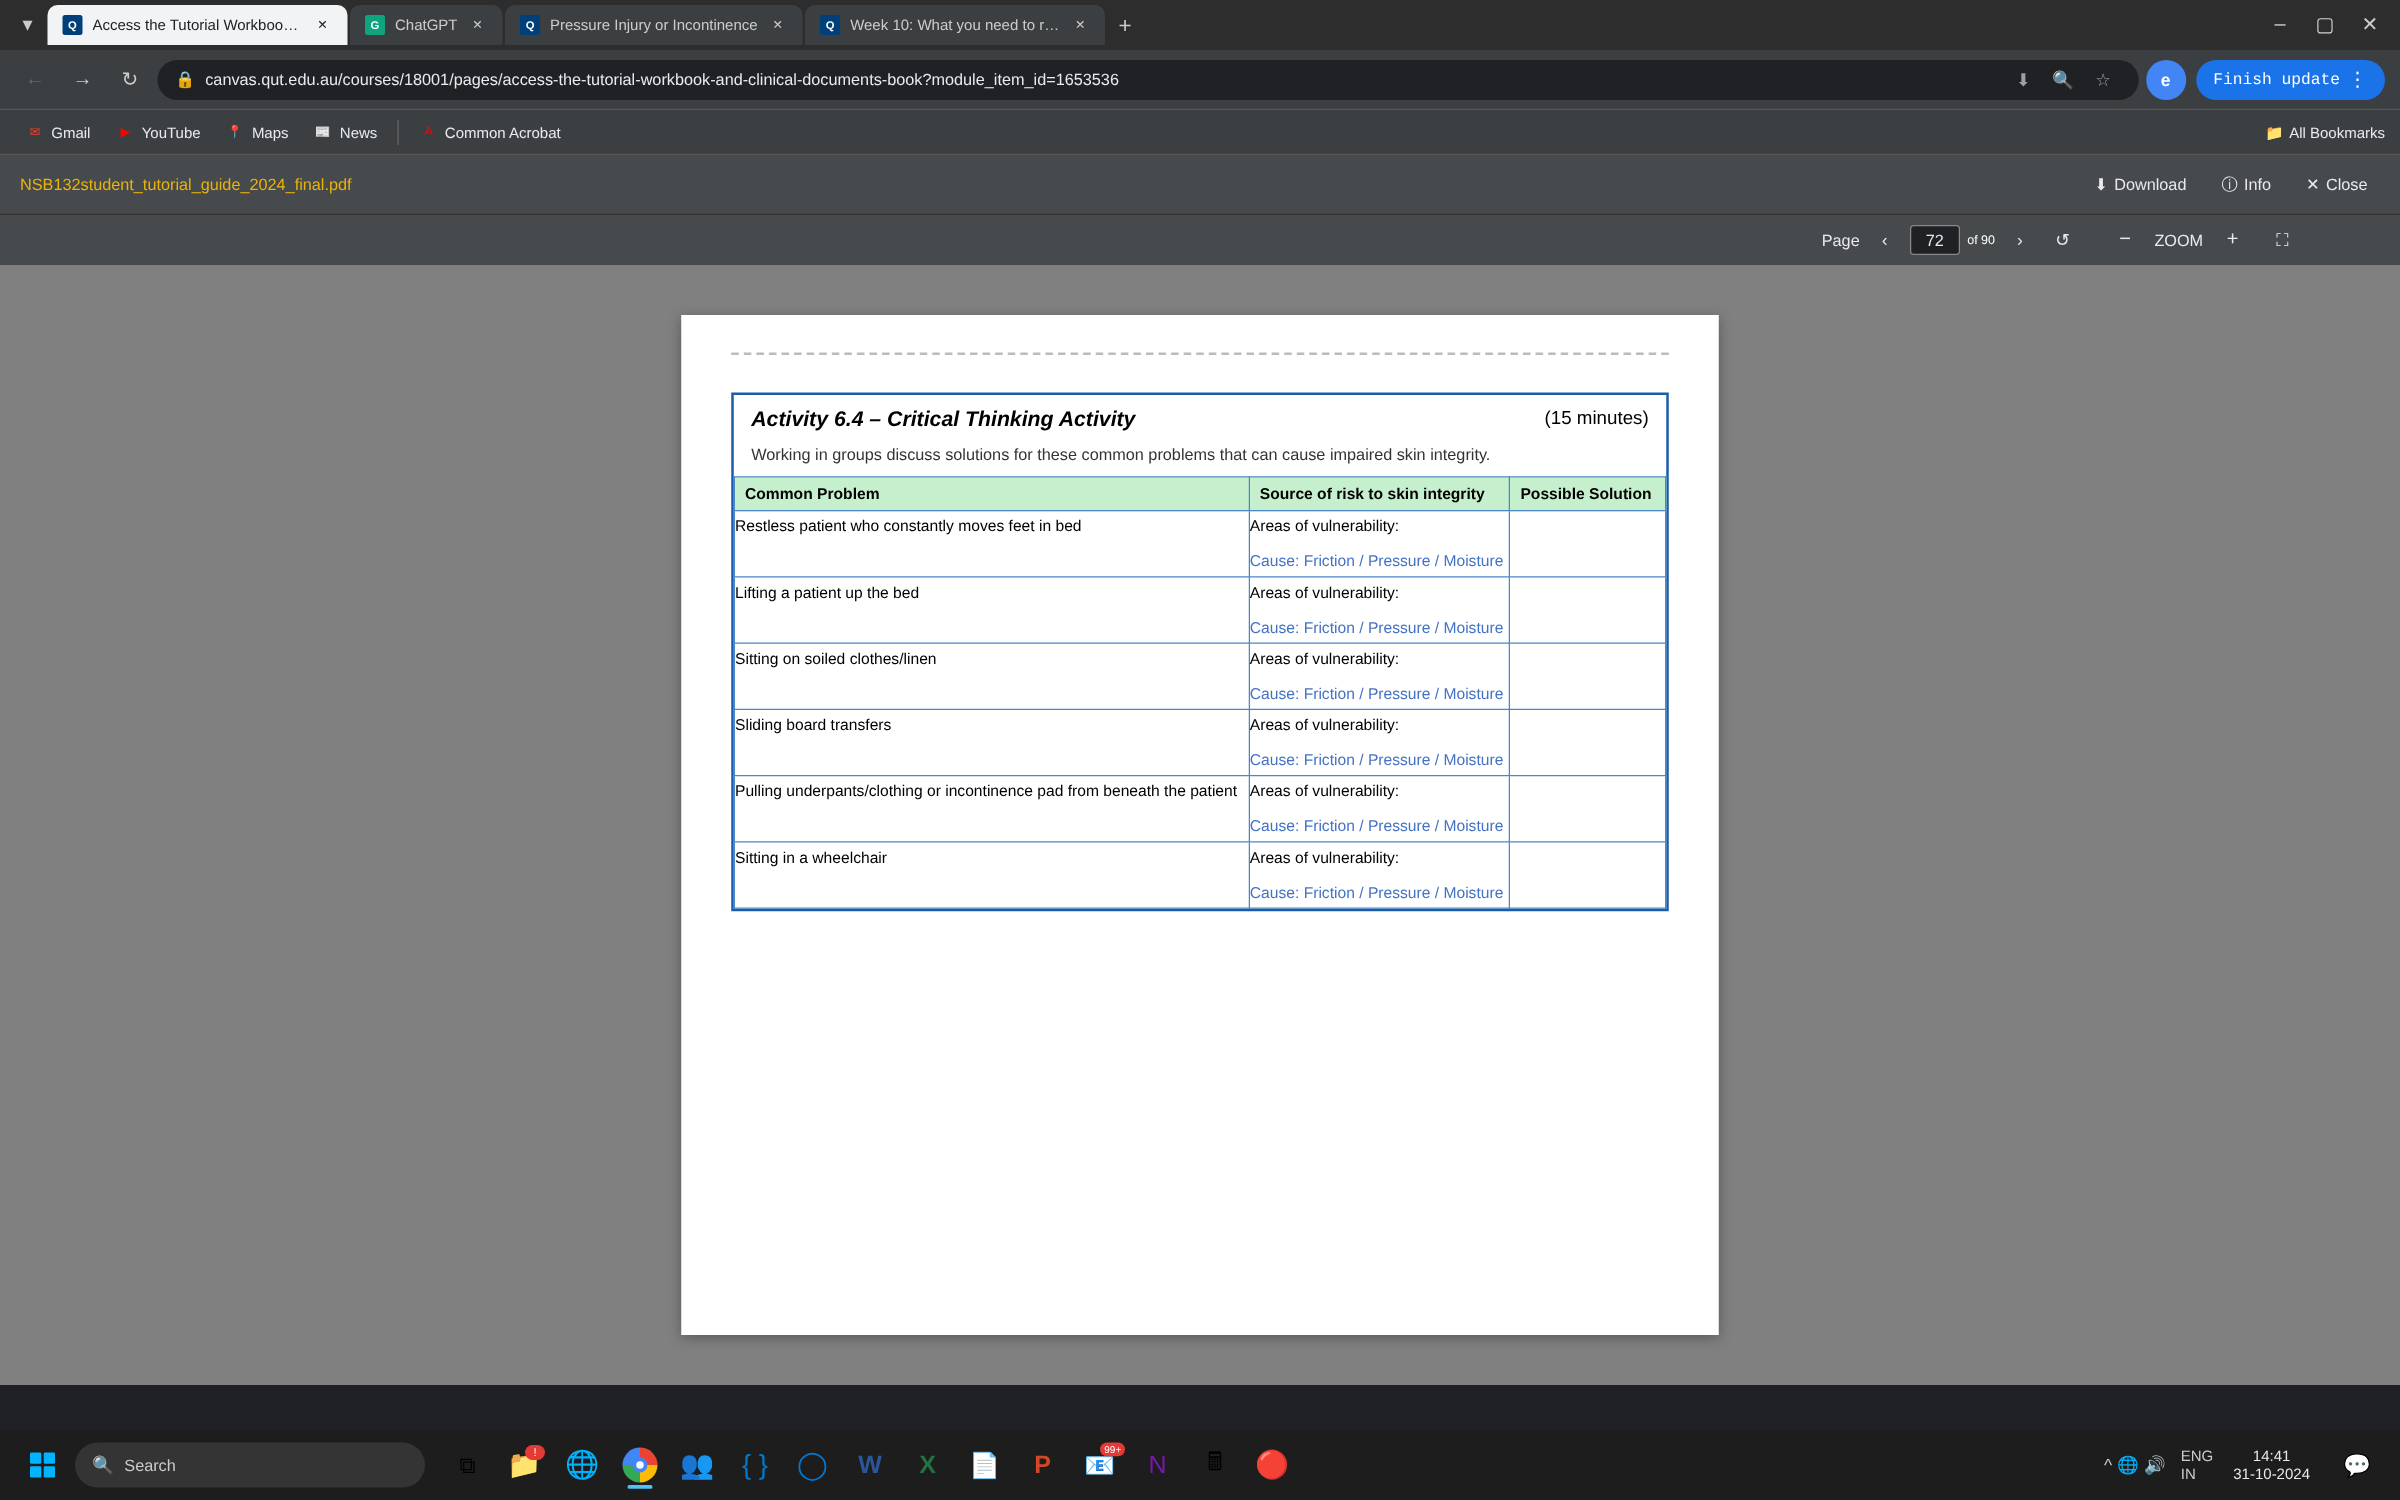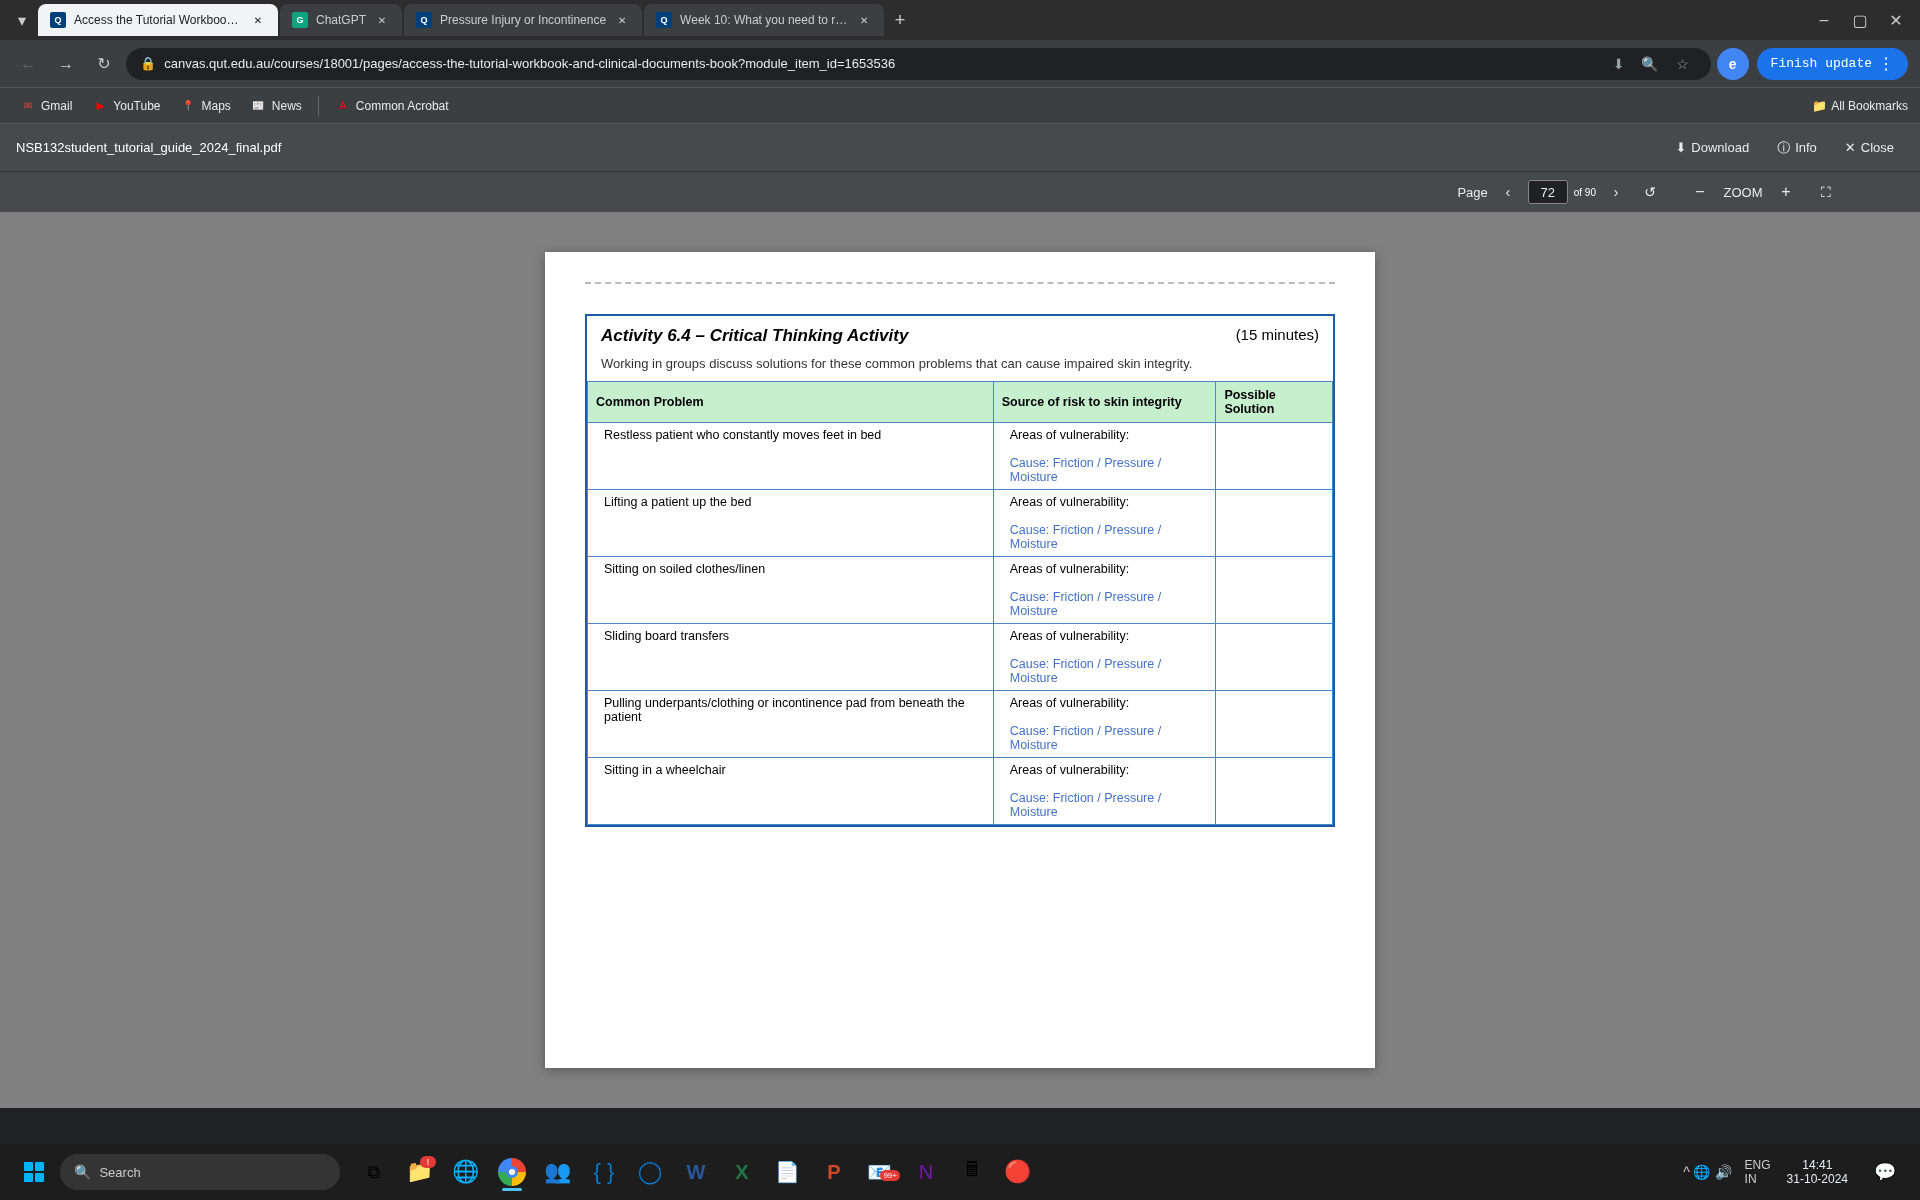--- a/index.html
+++ b/index.html
@@ -35,21 +35,21 @@
     
     .bookmarks-bar { display: flex; align-items: center; background: #3c3f41; height: 36px; padding: 0 12px; gap: 4px; border-bottom: 1px solid #555; }
     .bookmark-item { display: flex; align-items: center; gap: 5px; padding: 4px 8px; border-radius: 4px; cursor: pointer; color: #e8eaed; font-size: 12px; white-space: nowrap; }
     .bm-favicon { width: 16px; height: 16px; border-radius: 2px; display: flex; align-items: center; justify-content: center; font-size: 10px; }
     .bm-separator { width: 1px; background: #666; height: 20px; margin: 0 4px; }
     .bm-all { display: flex; align-items: center; gap: 4px; margin-left: auto; color: #e8eaed; font-size: 12px; cursor: pointer; }
 
     
     .pdf-viewer { background: #f1f3f4; height: calc(1200px - 124px - 36px); display: flex; flex-direction: column; position: relative; }
     .pdf-toolbar { display: flex; align-items: center; background: #464a4d; height: 48px; padding: 0 16px; border-bottom: 1px solid #333; gap: 8px; }
-    .pdf-filename { color: #ffffff; font-size: 13px; font-weight: 500; flex: 1; }
+    .pdf-filename { color: #eab308; font-size: 13px; font-weight: 500; flex: 1; }
     .pdf-action-btn { display: flex; align-items: center; gap: 5px; color: #e8eaed; font-size: 13px; cursor: pointer; padding: 4px 10px; border-radius: 4px; }
     .pdf-close-btn { display: flex; align-items: center; gap: 5px; color: #e8eaed; font-size: 13px; cursor: pointer; padding: 4px 10px; border-radius: 4px; }
 
     
     .pdf-page-nav { display: flex; align-items: center; background: #464a4d; height: 40px; padding: 0 16px; gap: 6px; justify-content: flex-end; padding-right: 80px; }
     .page-label { color: #e8eaed; font-size: 13px; }
     .page-nav-btn { width: 28px; height: 28px; display: flex; align-items: center; justify-content: center; color: #e8eaed; cursor: pointer; border-radius: 4px; font-size: 14px; }
     .page-input { width: 40px; height: 24px; background: #202124; color: #e8eaed; border: 1px solid #888; border-radius: 3px; text-align: center; font-size: 13px; }
     .page-total { color: #ffffff; font-size: 10px; }
     .zoom-controls { display: flex; align-items: center; gap: 4px; margin-left: 16px; }
@@ -67,21 +67,21 @@
     
     .activity-box { border: 2px solid #1a5ca8; padding: 0; margin-bottom: 20px; }
     .activity-header { padding: 10px 14px; display: flex; justify-content: space-between; align-items: flex-start; }
     .activity-title { font-size: 17px; font-weight: bold; font-style: italic; color: #000; }
     .activity-time { font-size: 15px; font-weight: normal; font-style: normal; color: #000; }
     .activity-desc { padding: 0 14px 10px; font-size: 13px; color: #333; }
 
     
     .data-table { width: 100%; border-collapse: collapse; font-size: 12.5px; }
     .data-table th { background: #c6efce; border: 1px solid #4a86c8; padding: 6px 8px; text-align: left; font-weight: bold; color: #000; }
-    .data-table td { border: 1px solid #4a86c8; padding: 5px 16px; vertical-align: top; color: #000; }
+    .data-table td { border: 1px solid #4a86c8; padding: 5px 0; vertical-align: top; color: #000; }
     .data-table td .cause-text { color: #4472c4; }
 
     
     .pdf-content::-webkit-scrollbar { width: 12px; }
     .pdf-content::-webkit-scrollbar-track { background: #f1f3f4; }
     .pdf-content::-webkit-scrollbar-thumb { background: #bbb; border-radius: 6px; }
 
     
     .taskbar { position: fixed; bottom: 0; left: 0; right: 0; height: 56px; background: rgba(30,30,30,0.95); backdrop-filter: blur(10px); display: flex; align-items: center; padding: 0 12px; gap: 4px; z-index: 1000; }
     .taskbar-start { width: 44px; height: 44px; display: flex; align-items: center; justify-content: center; cursor: pointer; border-radius: 6px; }
@@ -91,21 +91,21 @@
     .taskbar-search-icon { color: #ccc; font-size: 14px; }
     .taskbar-search-text { color: #ccc; font-size: 13px; }
     .taskbar-apps { display: flex; align-items: center; gap: 2px; margin-left: 8px; }
     .taskbar-app { width: 44px; height: 44px; display: flex; align-items: center; justify-content: center; cursor: pointer; border-radius: 6px; position: relative; }
     .taskbar-app.active::after { content: ''; position: absolute; bottom: 3px; left: 50%; transform: translateX(-50%); width: 20px; height: 3px; background: #4fc3f7; border-radius: 2px; }
     .taskbar-right { margin-left: auto; display: flex; align-items: center; gap: 8px; }
     .taskbar-sys { display: flex; align-items: center; gap: 4px; color: #ccc; font-size: 12px; }
     .sys-icon { font-size: 14px; color: #ccc; }
     .taskbar-time { display: flex; flex-direction: column; align-items: center; color: #e8eaed; font-size: 12px; cursor: pointer; padding: 4px 8px; border-radius: 4px; }
     .badge-red { position: absolute; top: 6px; right: 6px; background: #e53935; color: white; font-size: 9px; border-radius: 8px; padding: 1px 4px; min-width: 16px; text-align: center; }
-    .badge-num { position: absolute; top: 20px; right: 2px; background: #e53935; color: white; font-size: 8px; border-radius: 8px; padding: 1px 3px; }
+    .badge-num { position: absolute; top: 4px; right: 2px; background: #e53935; color: white; font-size: 8px; border-radius: 8px; padding: 1px 3px; }
 
     
     .gmail-icon { color: #ea4335; }
     .yt-icon { color: #ff0000; }
     .maps-icon { color: #4285f4; }
     .news-icon { color: #4285f4; }
     .acrobat-icon { color: #ff0000; }
     .qut-icon { background: #00407a; color: white; font-size: 9px; font-weight: bold; display: flex; align-items: center; justify-content: center; border-radius: 2px; }
 
     

